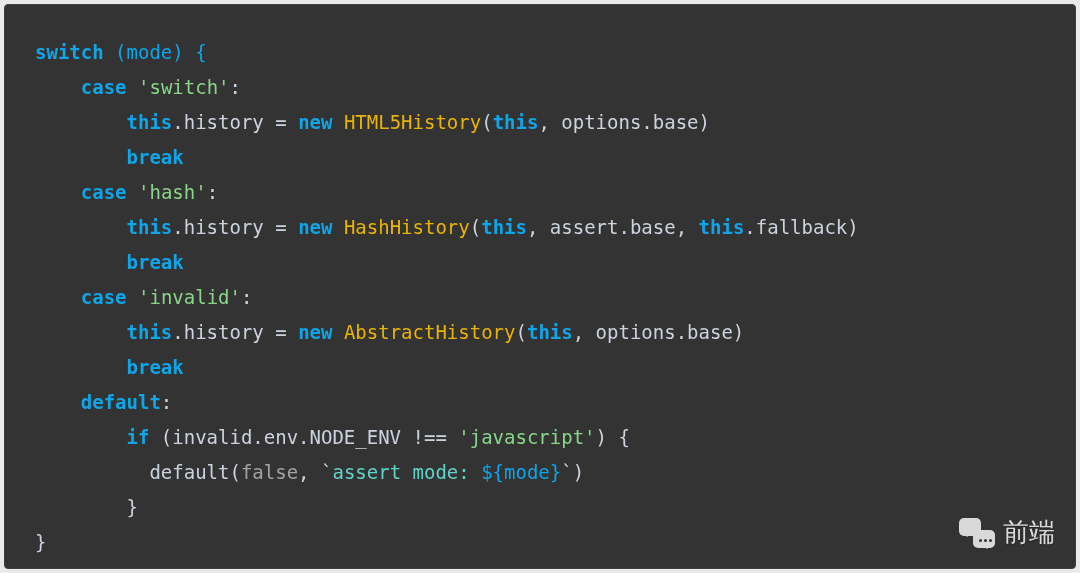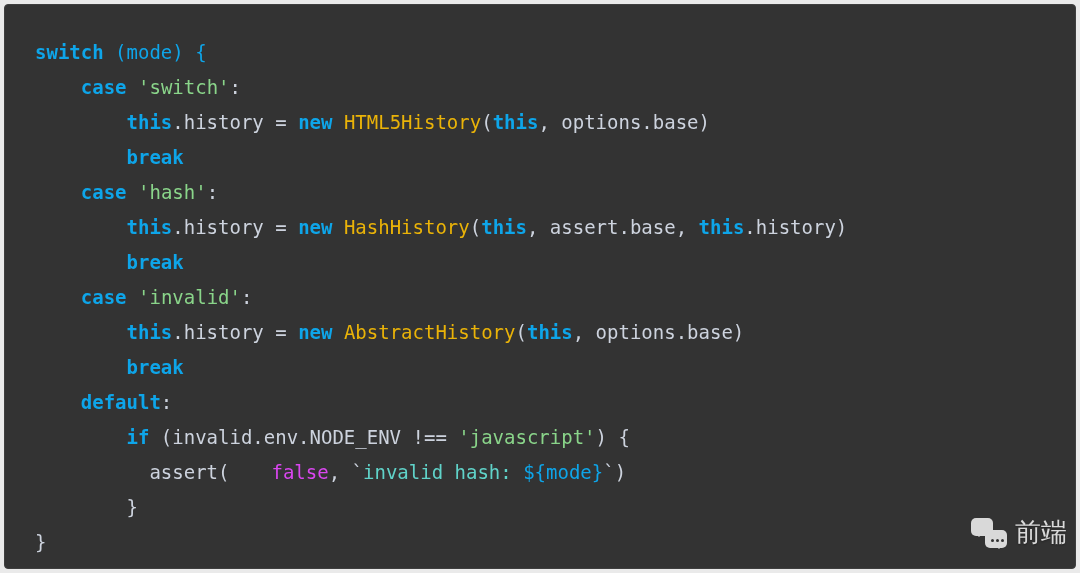--- a/index.html
+++ b/index.html
@@ -37,27 +37,27 @@
   pre {
     margin: 0;
     font-size: 19px;
     line-height: 35px;
     color: #cdd3de;
     white-space: pre;
   }
   .kw   { color: #0ea5e9; font-weight: 700; }      
   .str  { color: #8ad58a; }                         
   .ident{ color: #eab308; }                         
-  .lit  { color: #d946ef; margin-left: 42px; }                         
+  .lit  { color: #a3a3a3; }                         
   .tmpl { color: #60d3c9; }
   .plain{ color: #0ea5e9; }
 
   .watermark {
     position: absolute;
-    right: 8px;
+    right: 20px;
     bottom: 18px;
     display: flex;
     align-items: center;
     gap: 8px;
     font-family: -apple-system, "PingFang SC", "Microsoft YaHei", sans-serif;
     font-size: 26px;
     color: #e8e8e8;
     text-shadow: 0 1px 2px rgba(0,0,0,0.4);
     opacity: 0.92;
   }
@@ -96,28 +96,28 @@
 <body>
 
 <div class="code-block">
 
 
   <pre><span class="kw">switch</span><span class="plain"> (mode) {</span>
     <span class="kw">case</span><span> </span><span class="str">'</span><span class="str">switch</span><span class="str">'</span><span>:</span>
         <span class="kw">this</span><span>.history = </span><span class="kw">new</span><span> </span><span class="ident">HTML5History</span><span>(</span><span class="kw">this</span><span>, options.base)</span>
         <span class="kw">break</span>
     <span class="kw">case</span><span> </span><span class="str">'</span><span class="str">hash</span><span class="str">'</span><span>:</span>
-        <span class="kw">this</span><span>.history = </span><span class="kw">new</span><span> </span><span class="ident">HashHistory</span><span>(</span><span class="kw">this</span><span>, assert.base, </span><span class="kw">this</span><span>.history)</span>
+        <span class="kw">this</span><span>.history = </span><span class="kw">new</span><span> </span><span class="ident">HashHistory</span><span>(</span><span class="kw">this</span><span>, assert.base, </span><span class="kw">this</span><span>.fallback)</span>
         <span class="kw">break</span>
     <span class="kw">case</span><span> </span><span class="str">'</span><span class="str">invalid</span><span class="str">'</span><span>:</span>
         <span class="kw">this</span><span>.history = </span><span class="kw">new</span><span> </span><span class="ident">AbstractHistory</span><span>(</span><span class="kw">this</span><span>, options.base)</span>
         <span class="kw">break</span>
     <span class="kw">default</span><span>:</span>
         <span class="kw">if</span><span> (invalid.env.NODE_ENV !== </span><span class="str">'</span><span class="str">javascript</span><span class="str">'</span><span>) {</span>
-        <span>  assert(</span><span class="lit">false</span><span>, `</span><span class="tmpl">invalid hash: </span><span class="plain">${mode}</span><span>`)</span>
+        <span>  default(</span><span class="lit">false</span><span>, `</span><span class="tmpl">assert mode: </span><span class="plain">${mode}</span><span>`)</span>
         <span>}</span>
 <span>}</span></pre>
 
   <div class="watermark">
     <div class="wm-icon">
       <div class="bubble b1"></div>
       <div class="bubble b2"></div>
       <div class="dots">
           <i></i>
           <i></i>

